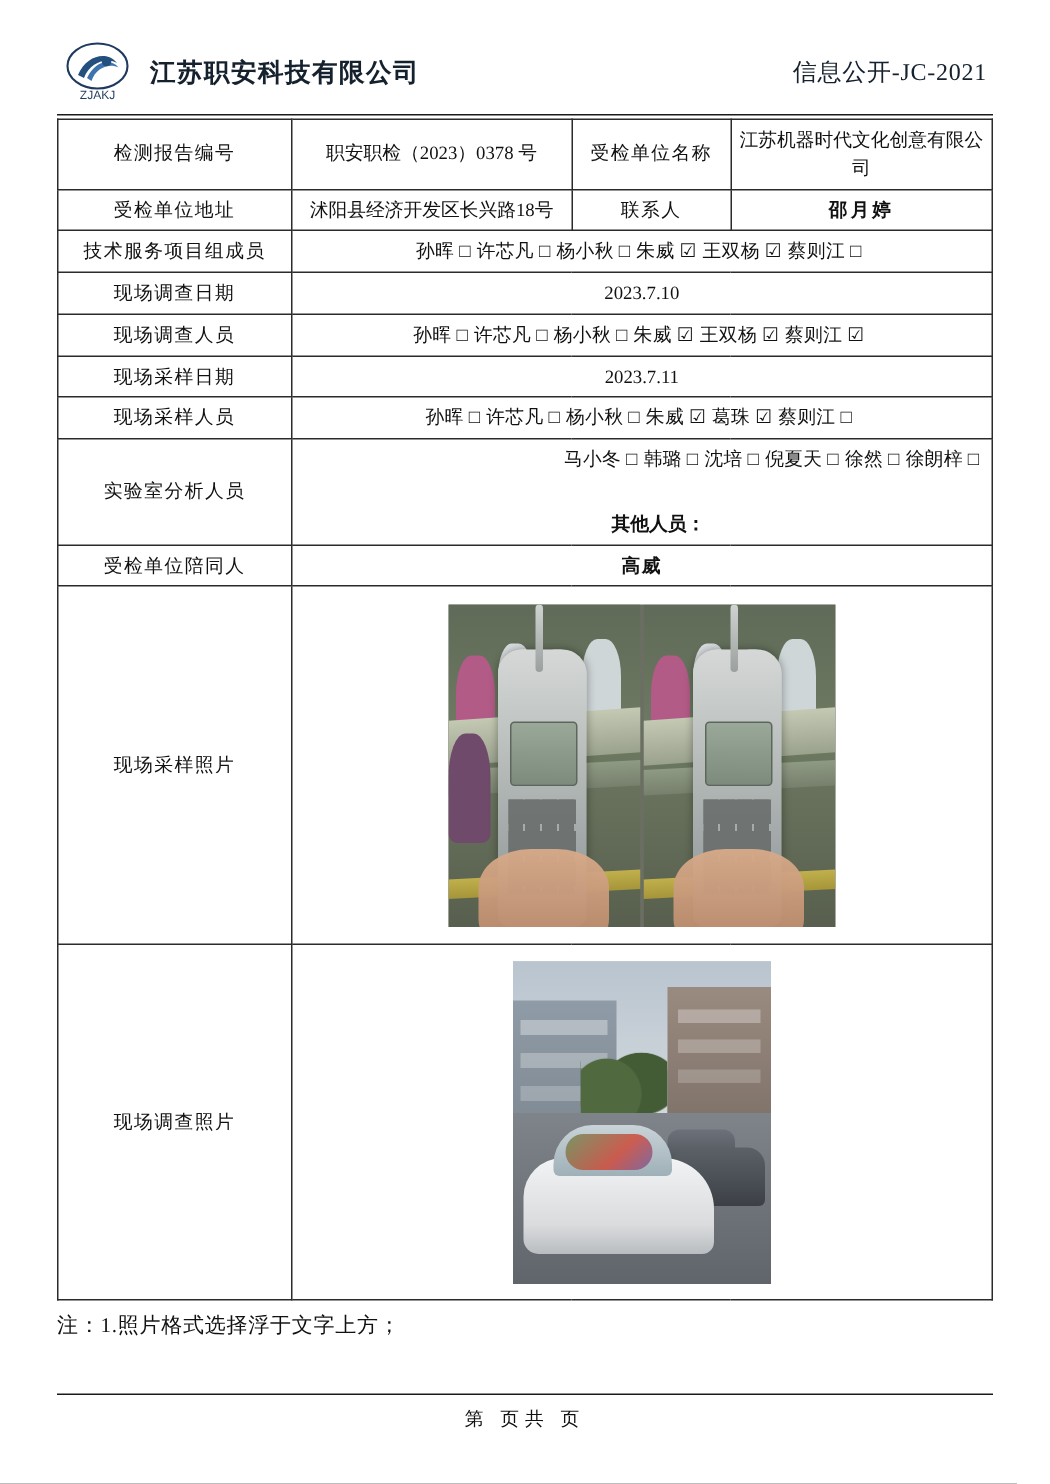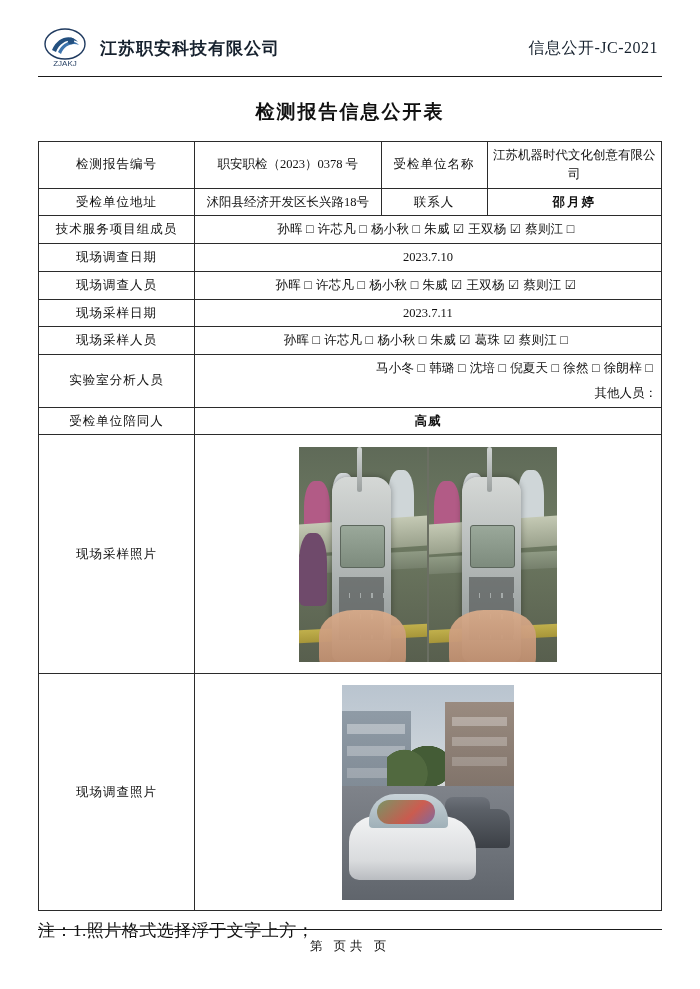--- a/index.html
+++ b/index.html
@@ -89,23 +89,24 @@
   .members {
     letter-spacing: 0.2px;
     font-size: 12.5px;
   }
   .name-item { white-space: nowrap; margin-right: 4px; display: inline-block;}
   .analysis-cell {
     text-align: right;
     padding-left: 22px;
   }
   .analysis-line2 {
-    text-align: right;
+    text-align: center;
     padding-left: 22px;
-    margin-top: 6px;
+    margin-top: 24px;
+    font-weight: bold;
   }
   .bold-center {
     font-weight: bold;
     font-size: 14px;
     letter-spacing: 1px;
   }
   
   .photo-cell-1 { height: 228px; padding: 6px 0; }
   .photo-cell-2 { height: 230px; padding: 6px 0; }
   .photo-wrap-1 {
@@ -243,21 +244,21 @@
     opacity: .95;
   }
   .yellow-line {
     position: absolute; left: 0; bottom: 10%; width: 100%; height: 6%;
     background: linear-gradient(#d9c24a, #b9a233);
     transform: skewY(-3deg);
     opacity: .8;
   }
   
   .note {
-    font-size: 17px;
+    font-size: 14px;
     margin-top: 8px;
     color: #111;
     letter-spacing: 0.5px;
   }
   .footer {
     position: absolute;
     left: 38px;
     right: 38px;
     bottom: 34px;
   }
@@ -286,21 +287,20 @@
           <path d="M20 26 C26 14, 36 13, 41 19 C35 16, 26 19, 23 28 Z" fill="#3d74ad"></path>
           <circle cx="33" cy="15" r="3.2" fill="#24507f"></circle>
           <text x="27" y="40" font-size="8" text-anchor="middle" fill="#1f3a5f" font-family="Liberation Sans, sans-serif">ZJAKJ</text>
         </svg>
       </div>
       <div class="company-name">江苏职安科技有限公司</div>
     </div>
     <div class="doc-code">信息公开-JC-2021</div>
   </div>
 
-  <div class="doc-title">检测报告信息公开表</div>
 
   <table class="main">
     <colgroup>
       <col style="width:25%">
       <col style="width:30%">
       <col style="width:17%">
       <col style="width:28%">
     </colgroup>
     <tbody>
       <tr>

